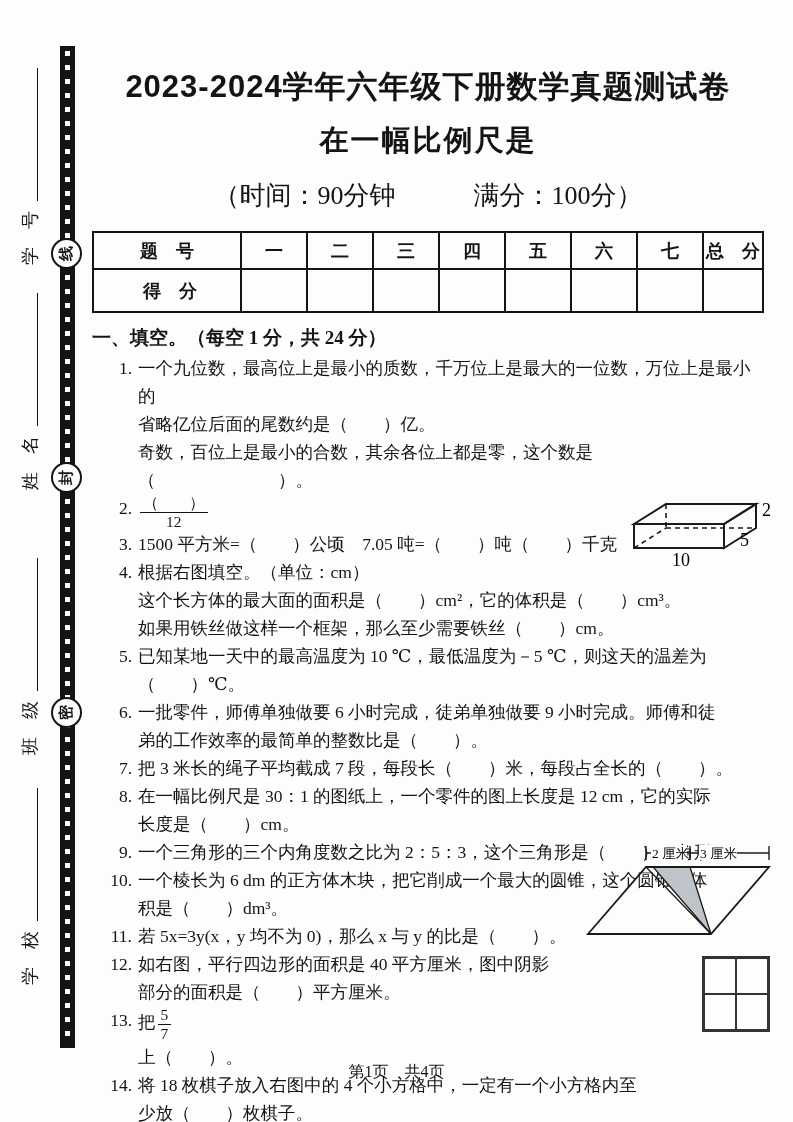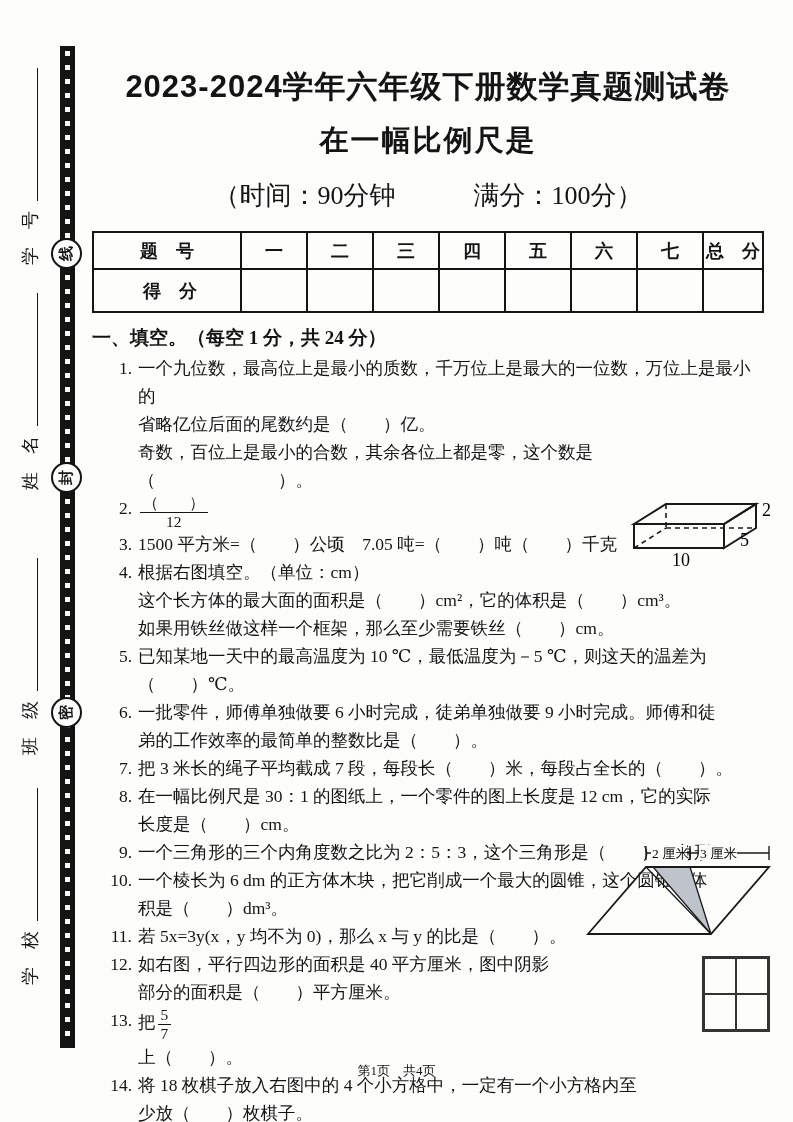--- a/index.html
+++ b/index.html
@@ -48,21 +48,21 @@
   .frac .fd{display:block;text-align:center;}
 
   
   .dia{position:absolute;}
   .dia-cuboid{left:626px;top:486px;}
   .dia-para{left:583px;top:841px;}
   .grid2{left:702px;top:956px;width:64px;height:72px;border:2px solid #333;
         display:grid;grid-template:1fr 1fr / 1fr 1fr;}
   .grid2 div{border:1px solid #333;}
 
-  .footer{position:absolute;left:0;width:793px;top:1062px;text-align:center;font-size:13px;}
+  .footer{position:absolute;left:0;width:793px;top:1062px;text-align:center;font-size:16px;}
   svg text{font-family:"Liberation Serif","DejaVu Serif",serif;}
 </style>
 </head>
 <body>
 
 <div class="page">
 
   <div class="seal-strip"></div>
   <div class="seal-circle c-xian">
       <span>线</span>

